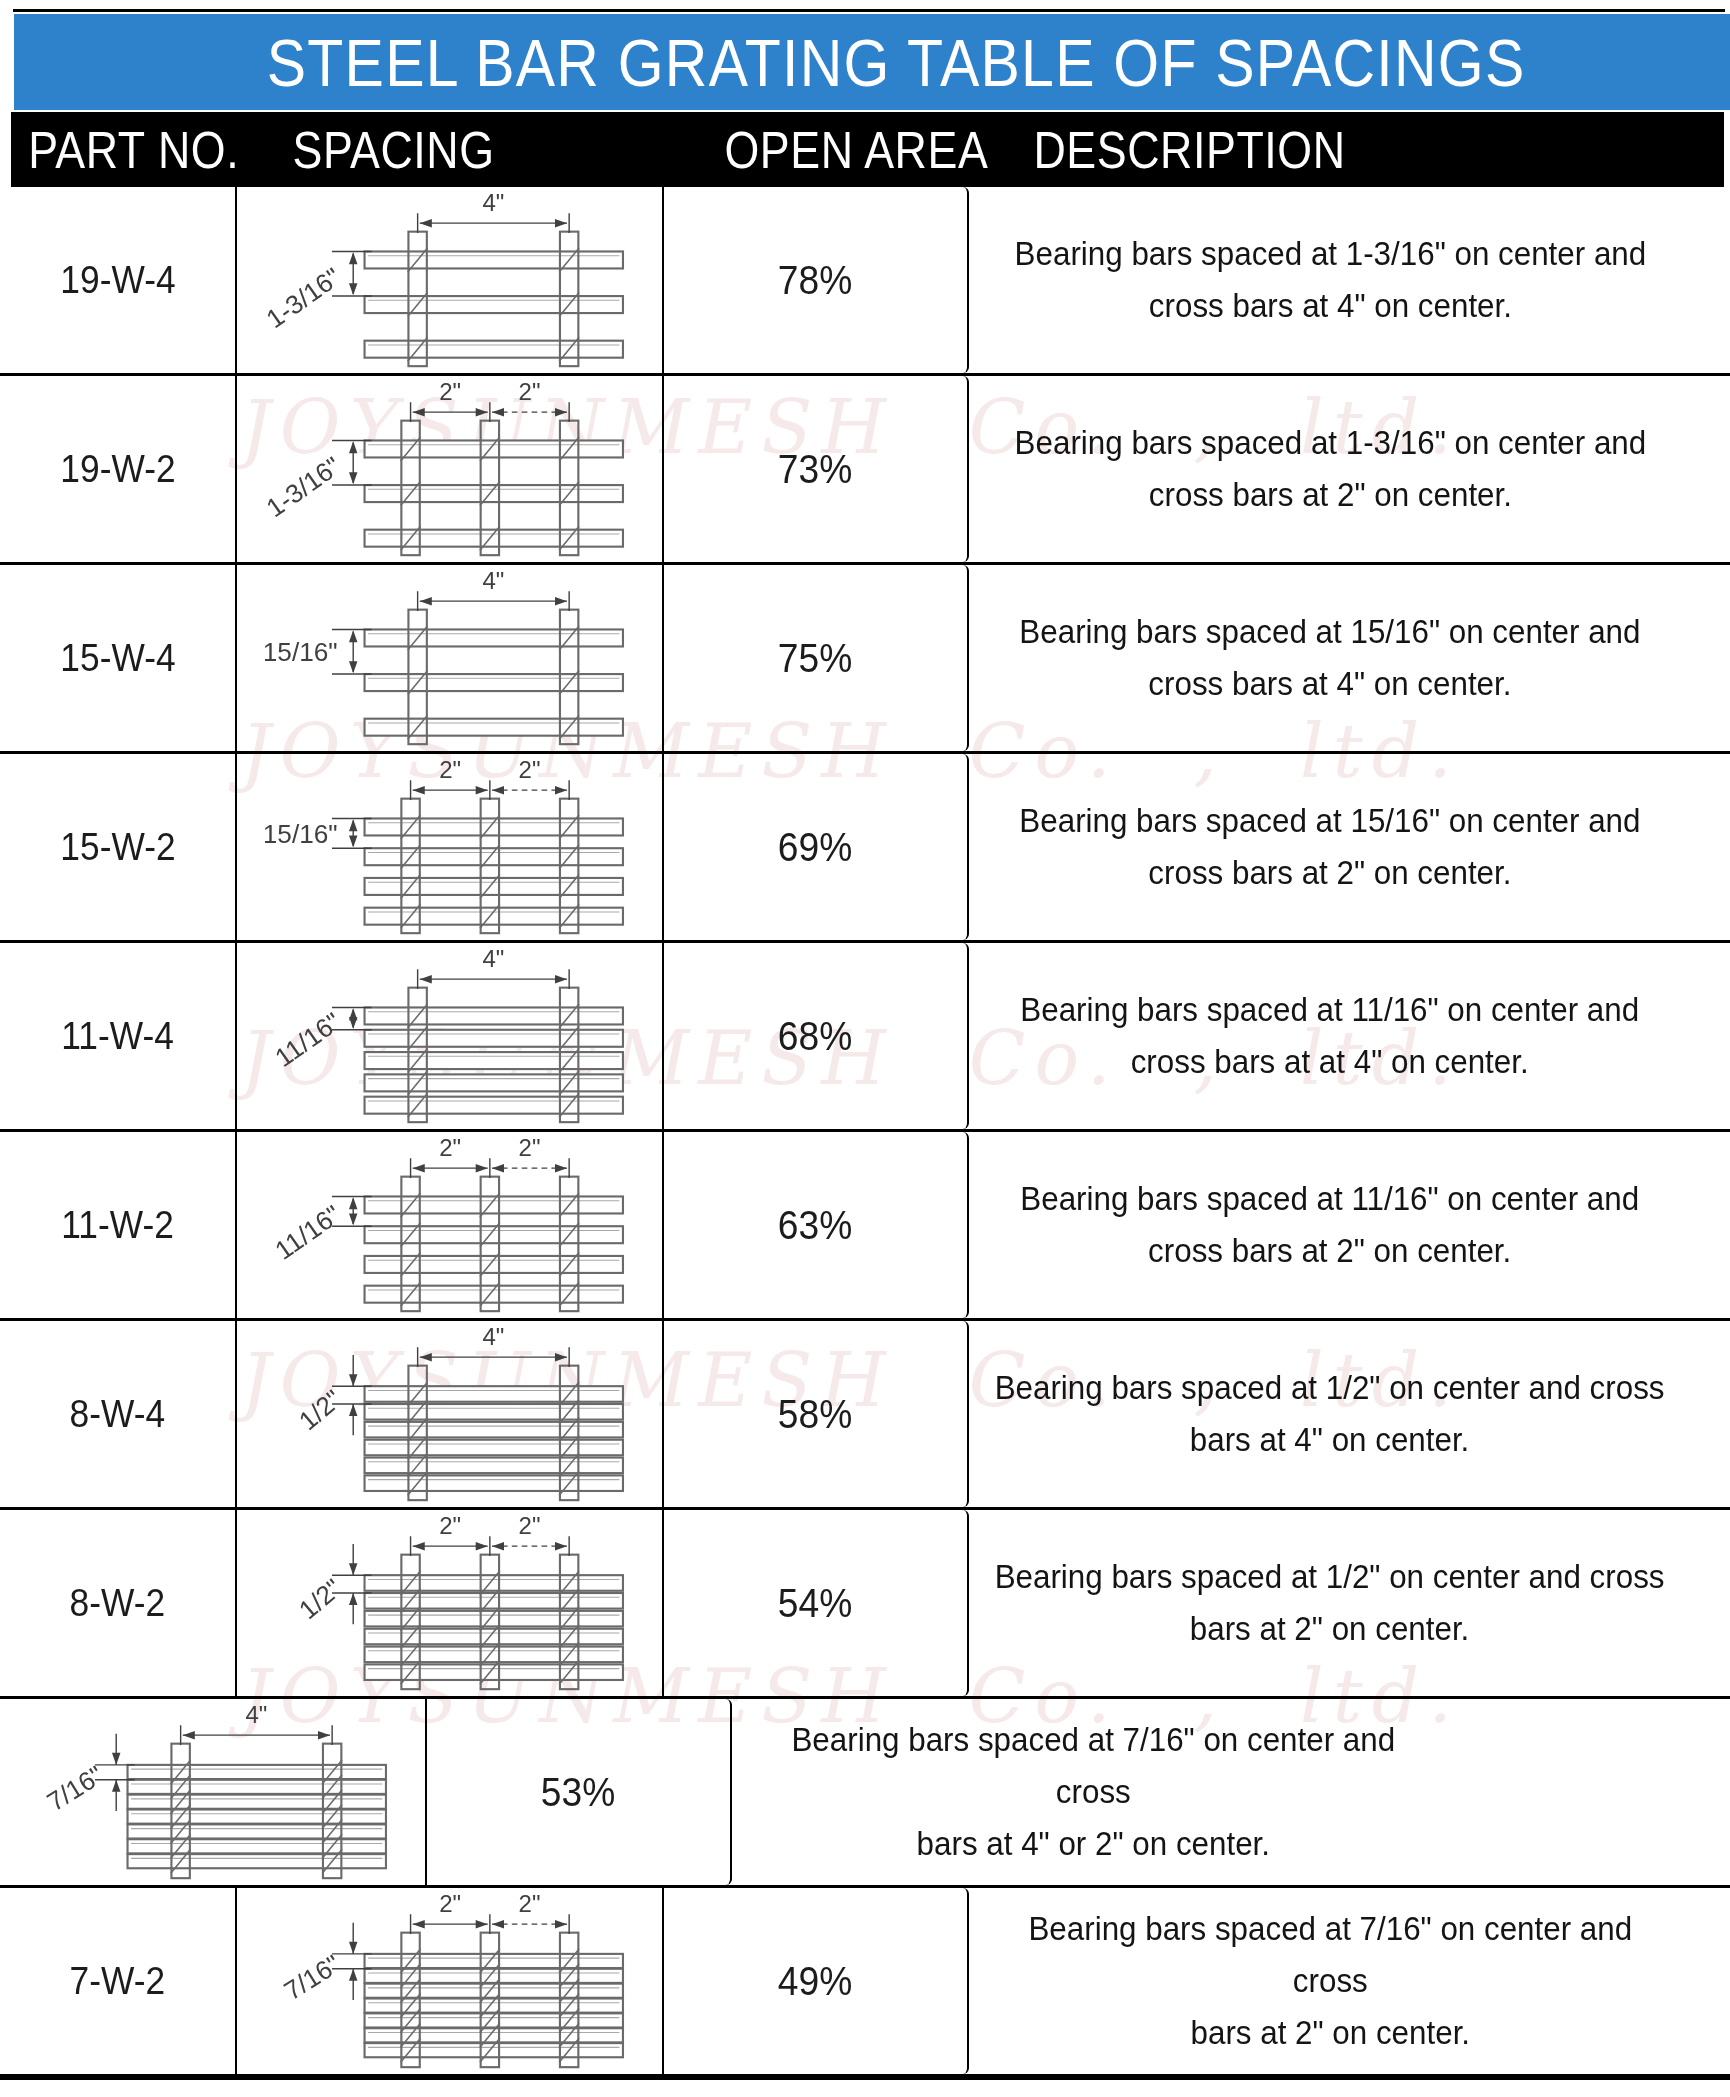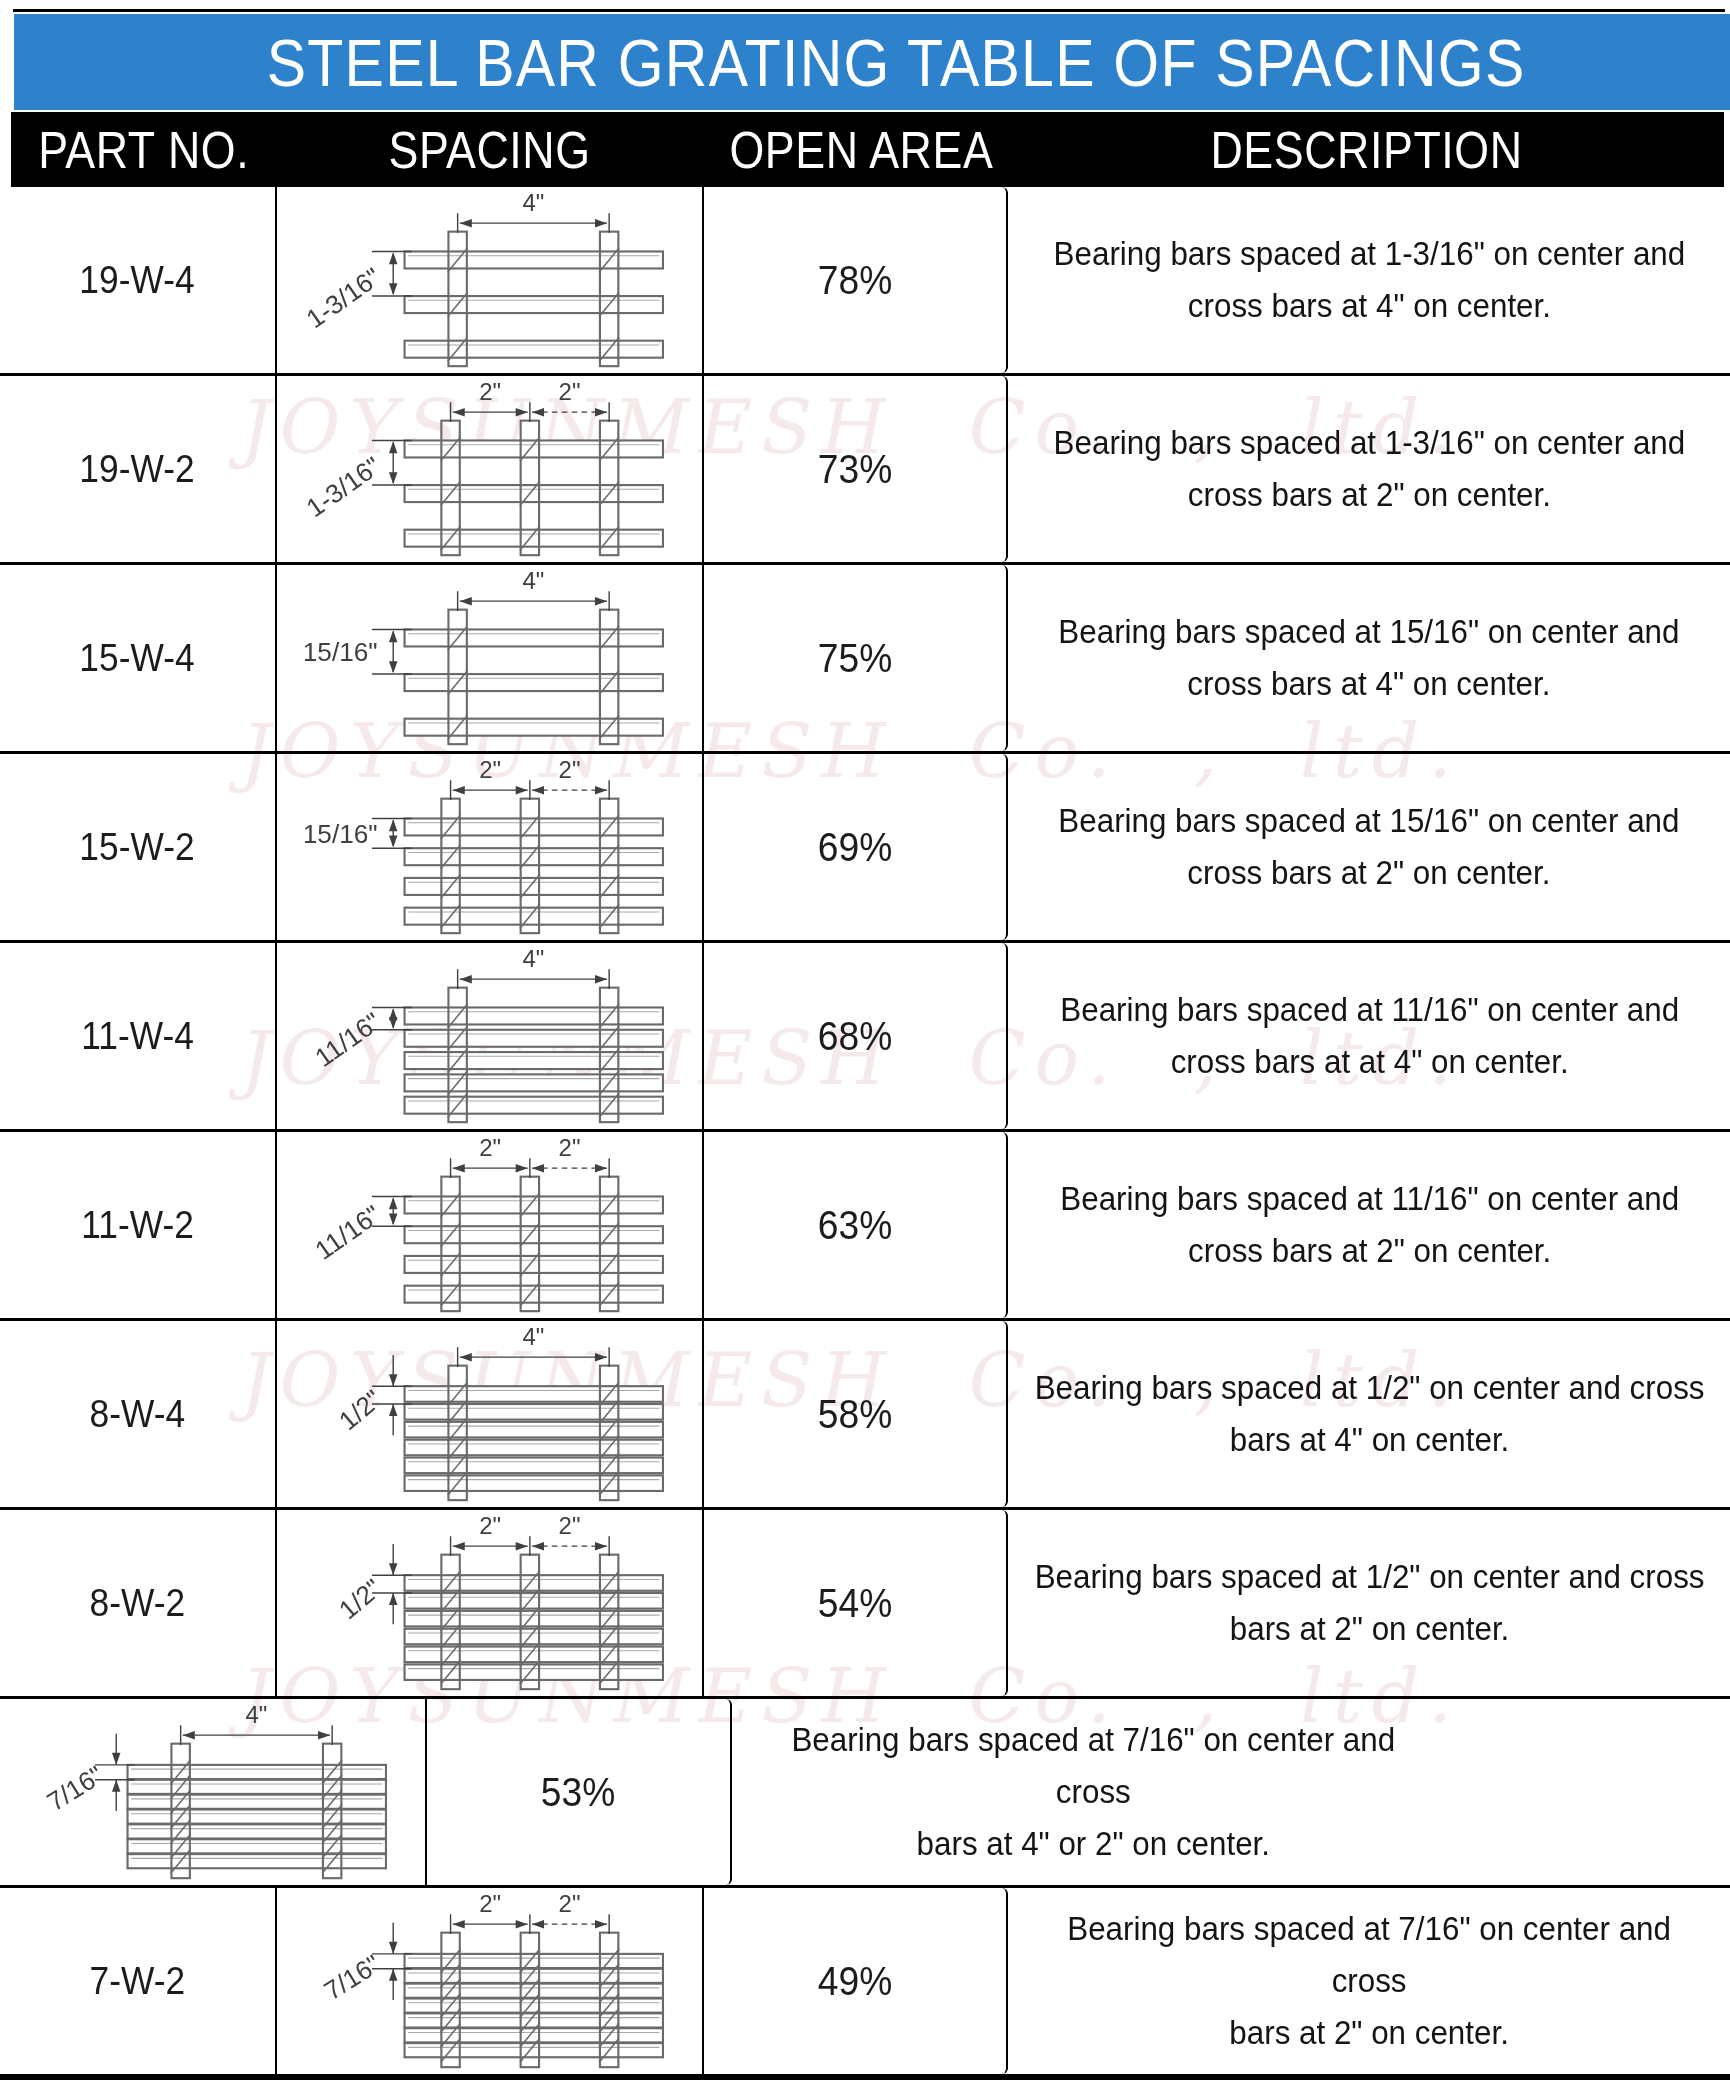--- a/index.html
+++ b/index.html
@@ -4,37 +4,37 @@
 <style>
   html,body{margin:0;padding:0;background:#fff;}
   .page{position:relative;width:1730px;height:2097px;background:#ffffff;
         font-family:"Liberation Sans",sans-serif;overflow:hidden;}
   .top-rule{position:absolute;left:12.8px;top:8.5px;width:1712px;height:3.5px;background:#000;}
   .title-bar{position:absolute;left:14px;top:14px;width:1705px;height:96px;
              display:flex;align-items:center;justify-content:center;padding-left:30px;}
   .title-bar span{color:#fff;font-size:67px;letter-spacing:1.4px;white-space:nowrap;
                   transform:scaleX(0.88);}
   .col-header{position:absolute;left:11.3px;top:112px;width:1713px;height:75px;background:#000;}
-  .col-label{position:absolute;top:0;height:100%;display:flex;align-items:center;justify-content:center;}
+  .col-label{position:absolute;top:0;height:100%;display:flex;align-items:center;justify-content:flex-start;}
   .col-label span{color:#fff;font-size:52px;letter-spacing:0.7px;white-space:nowrap;transform:scaleX(0.86);}
   .cl-part{left:0;width:265px;}
   .cl-spacing{left:265px;width:427px;}
   .cl-open{left:692px;width:316px;}
   .cl-desc{left:997px;width:716px;}
 
   .watermark{position:absolute;left:241px;width:1035px;white-space:nowrap;
              font-family:"DejaVu Serif",serif;font-style:italic;
              font-size:74px;letter-spacing:9.2px;word-spacing:41px;
              z-index:1;pointer-events:none;}
 
   .table-body{position:absolute;left:0;top:187px;width:1730px;z-index:2;}
   .t-row{display:flex;height:189px;border-bottom:3.5px solid #000;box-sizing:border-box;}
   .t-row:last-child{height:192px;border-bottom:6.4px solid #000;}
   .cell{display:flex;align-items:center;justify-content:center;box-sizing:border-box;}
-  .c-part{width:277px;border-right:2.1px solid #000;}
+  .c-part{width:237px;border-right:2.1px solid #000;}
   .c-part span{font-size:38px;color:#1c1c1c;transform:scaleX(0.93);}
   .c-spacing{width:427px;border-right:2.1px solid #000;}
   .c-open{width:305px;border-right:2.1px solid #000;border-radius:6px;}
   .c-open span{font-size:40px;color:#1c1c1c;transform:scaleX(0.93);}
   .c-desc{width:722px;padding:0 5.7px;}
   .c-desc span{display:block;font-size:33px;line-height:1.58;color:#141414;
                text-align:center;white-space:pre-line;transform:scaleX(0.95);}
   svg.diagram{display:block;}
 </style>
 </head>

